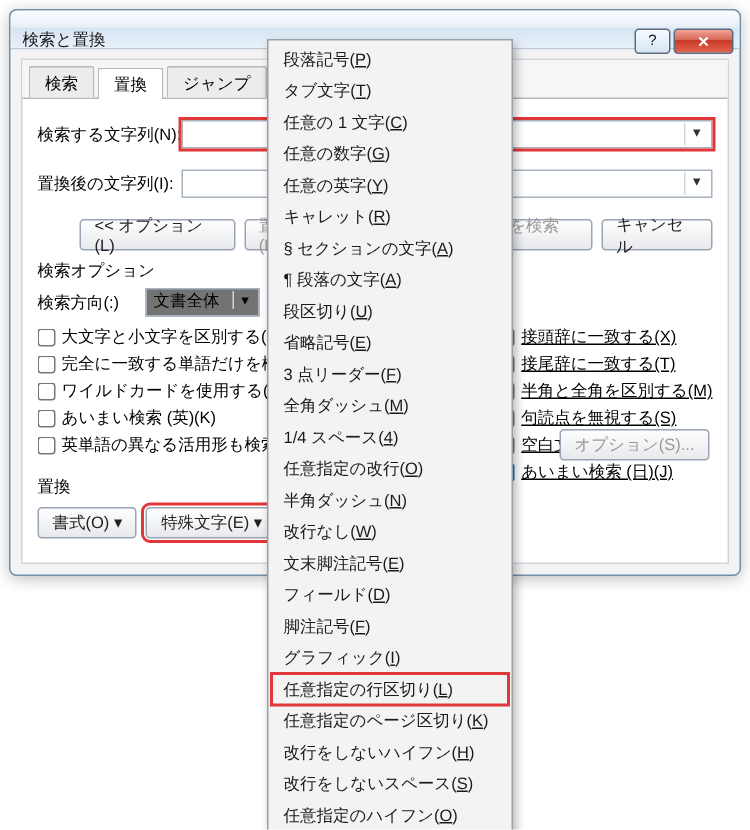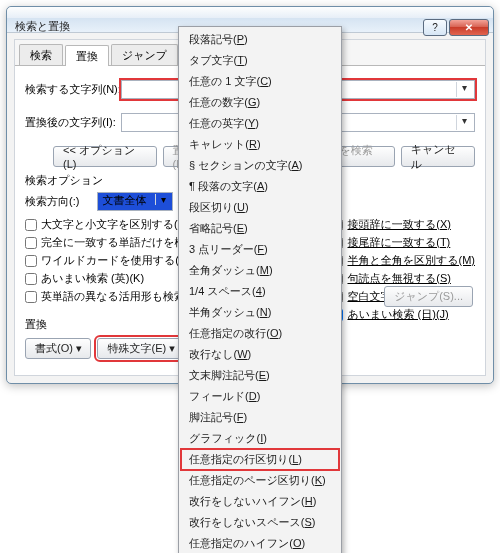--- a/index.html
+++ b/index.html
@@ -114,21 +114,21 @@
     display: flex;
     gap: 20px;
   }
   .col { display: flex; flex-direction: column; gap: 3px; }
   .chk {
     display: flex; align-items: center; gap: 4px;
     white-space: nowrap;
   }
   .chk input { margin: 0; width: 12px; height: 12px; }
   .inline-select {
-    height: 19px; border: 1px solid #a9b2bf; background: #1d4ed8;
+    height: 19px; border: 1px solid #a9b2bf; background: #737373;
     width: 76px; position: relative;
   }
   .inline-select::after {
     content: "▾"; position: absolute; right: 2px; top: 1px;
     width: 14px; text-align: center; font-size: 10px;
     border-left: 1px solid #cfd5dd;
   }
   .replace-area {
     position: absolute; left: 10px; bottom: 10px;
   }
@@ -247,21 +247,21 @@
               <span>空白文字を無視する(W)</span>
             </label>
             <label class="chk">
               <input type="checkbox" checked="" style="">
               <span>あいまい検索 (日)(J)</span>
             </label>
           </div>
       </div>
 
       <div style="position:absolute; right:12px; top:246px;">
-        <div class="btn disabled">ジャンプ(S)...</div>
+        <div class="btn disabled">オプション(S)...</div>
       </div>
 
       <div class="replace-area">
         <div class="section-label">置換</div>
         <div class="btnrow">
           <div class="btn">書式(O) ▾</div>
           <div class="btn special-btn">特殊文字(E) ▾</div>
         </div>
       </div>
     </div>
@@ -275,22 +275,22 @@
     <div class="menu-item">任意の数字(<span class="ul">G</span>)</div>
     <div class="menu-item">任意の英字(<span class="ul">Y</span>)</div>
     <div class="menu-item">キャレット(<span class="ul">R</span>)</div>
     <div class="menu-item">§ セクションの文字(<span class="ul">A</span>)</div>
     <div class="menu-item">¶ 段落の文字(<span class="ul">A</span>)</div>
     <div class="menu-item">段区切り(<span class="ul">U</span>)</div>
     <div class="menu-item">省略記号(<span class="ul">E</span>)</div>
     <div class="menu-item">3 点リーダー(<span class="ul">F</span>)</div>
     <div class="menu-item">全角ダッシュ(<span class="ul">M</span>)</div>
     <div class="menu-item">1/4 スペース(<span class="ul">4</span>)</div>
+    <div class="menu-item">任意指定の改行(<span class="ul">O</span>)</div>
     <div class="menu-item">半角ダッシュ(<span class="ul">N</span>)</div>
-    <div class="menu-item">任意指定の改行(<span class="ul">O</span>)</div>
     <div class="menu-item">改行なし(<span class="ul">W</span>)</div>
     <div class="menu-item">文末脚注記号(<span class="ul">E</span>)</div>
     <div class="menu-item">フィールド(<span class="ul">D</span>)</div>
     <div class="menu-item">脚注記号(<span class="ul">F</span>)</div>
     <div class="menu-item">グラフィック(<span class="ul">I</span>)</div>
     <div class="menu-item highlight">任意指定の行区切り(<span class="ul">L</span>)</div>
     <div class="menu-item">任意指定のページ区切り(<span class="ul">K</span>)</div>
     <div class="menu-item">改行をしないハイフン(<span class="ul">H</span>)</div>
     <div class="menu-item">改行をしないスペース(<span class="ul">S</span>)</div>
     <div class="menu-item">任意指定のハイフン(<span class="ul">O</span>)</div>

